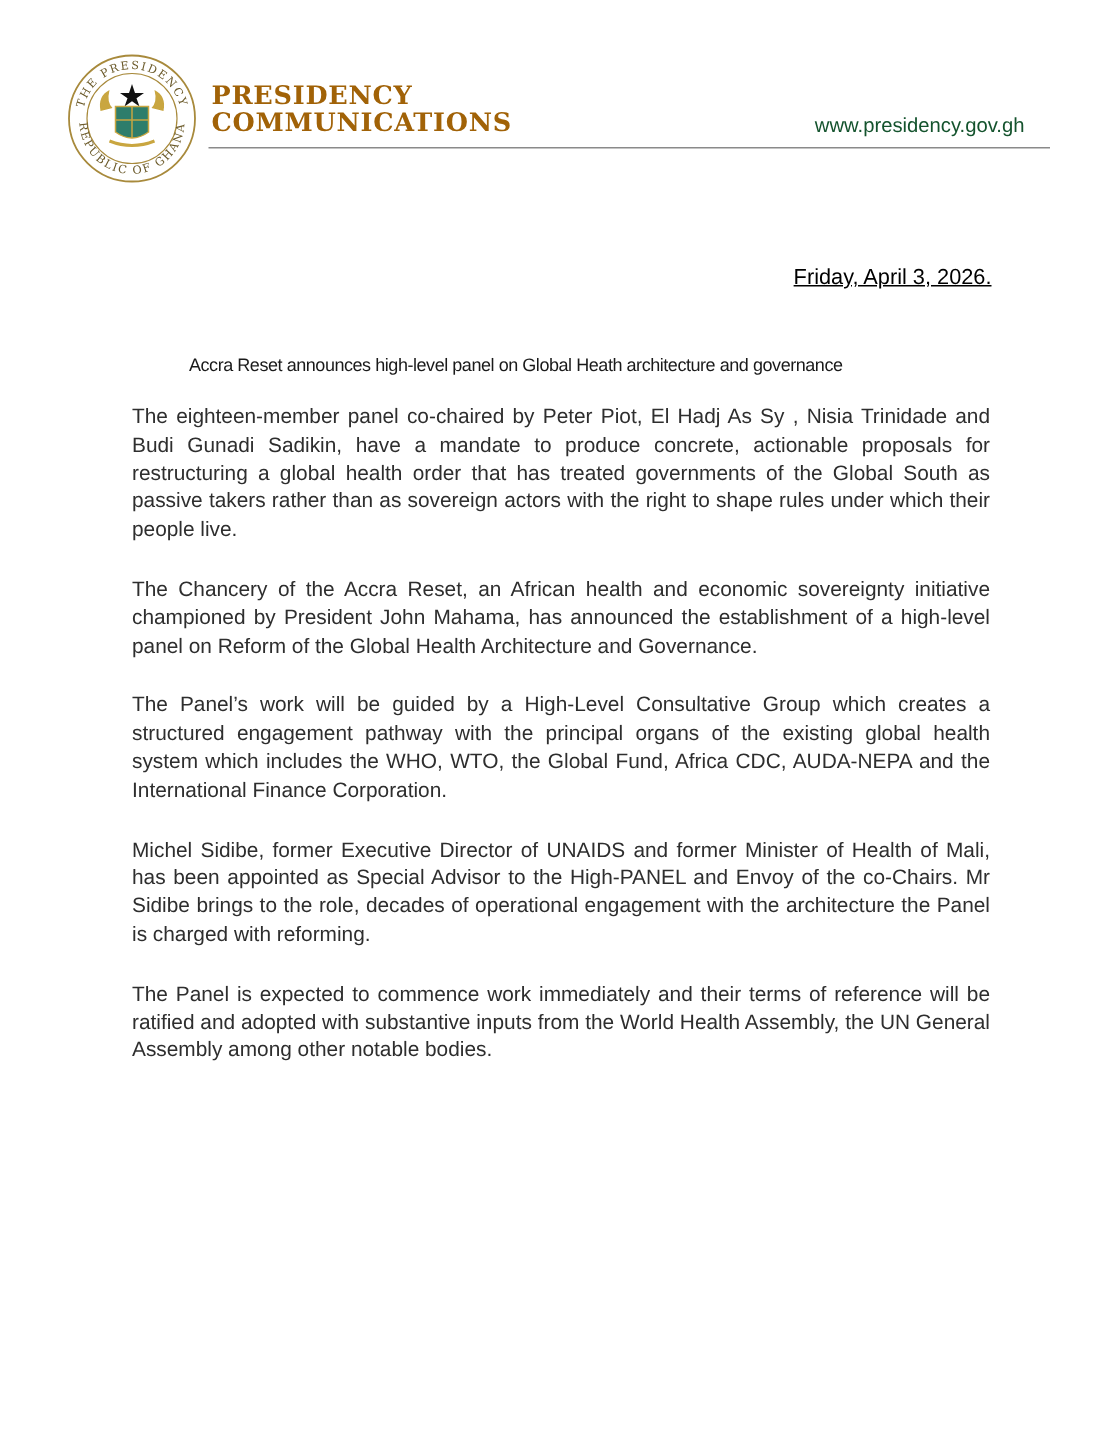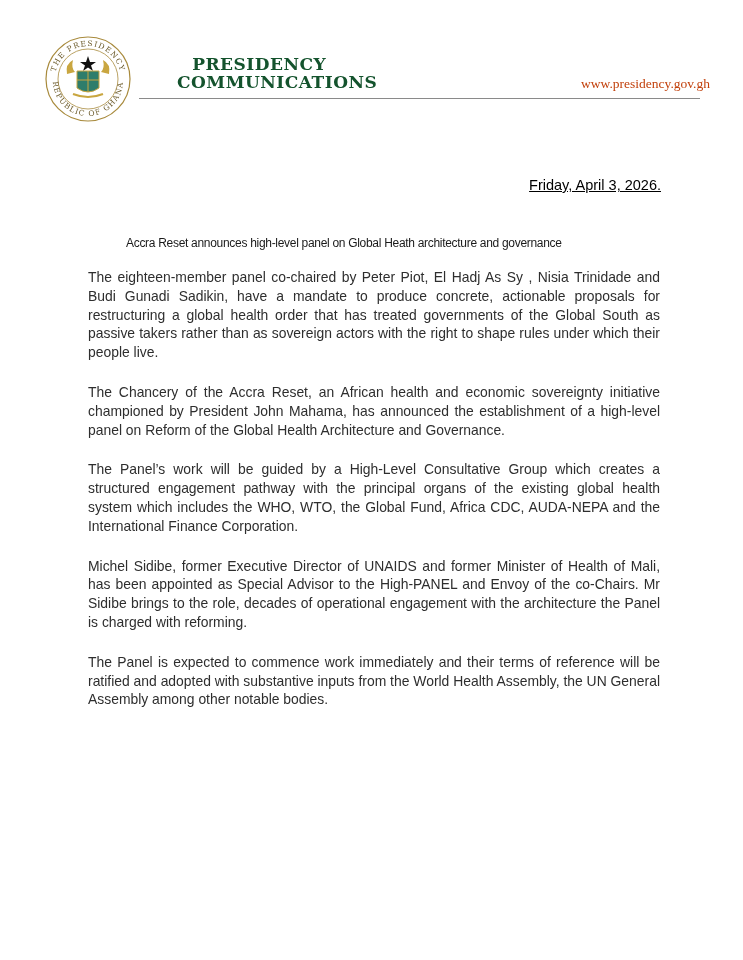--- a/index.html
+++ b/index.html
@@ -1,22 +1,22 @@
 <!DOCTYPE html>
 <html><head>
 <meta charset="utf-8">
 <style>
   html, body { margin: 0; padding: 0; background: #ffffff; }
   body { width: 743px; height: 960px; position: relative; overflow: hidden; font-family: "Liberation Sans", sans-serif; color: #2a2a2a; }
   .header { position: absolute; left: 0; top: 0; width: 743px; height: 130px; }
   .seal { position: absolute; left: 43px; top: 36px; width: 90px; height: 86px; }
-  .brand { position: absolute; left: 141px; top: 55px; font-family: "DejaVu Serif", serif; font-weight: bold; color: #14532d; line-height: 18px; font-size: 17px; letter-spacing: 0.5px; text-align: center; }
-  .brand-line2 { font-size: 17px; margin-left: 36px; }
+  .brand { position: absolute; left: 141px; top: 55px; font-family: "DejaVu Serif", serif; font-weight: bold; color: #a16207; line-height: 18px; font-size: 17px; letter-spacing: 0.5px; }
+  .brand-line2 { font-size: 17px; }
   .rule { position: absolute; left: 139px; top: 98px; width: 561px; height: 1px; background: #8a8a8a; }
-  .url { position: absolute; right: 33px; top: 76px; font-family: Liberation Serif, serif; font-size: 13.5px; color: #c2410c; }
+  .url { position: absolute; right: 60px; top: 76px; font-family: Liberation Sans, sans-serif; font-size: 13.5px; color: #14532d; }
   .date { position: absolute; right: 82px; top: 177px; font-size: 14.5px; color: #000000; text-decoration: underline; }
   .title { position: absolute; left: 126px; top: 236px; font-size: 12px; color: #1a1a1a; letter-spacing: -0.3px; }
   .body { position: absolute; left: 88px; top: 268px; width: 572px; font-size: 13.9px; line-height: 18.8px; color: #2e2e2e; }
   .body p { margin: 0 0 21px 0; text-align: justify; }
   .body p.last { text-align: left; }
 </style>
 </head>
 <body>
 
 <div class="header">

